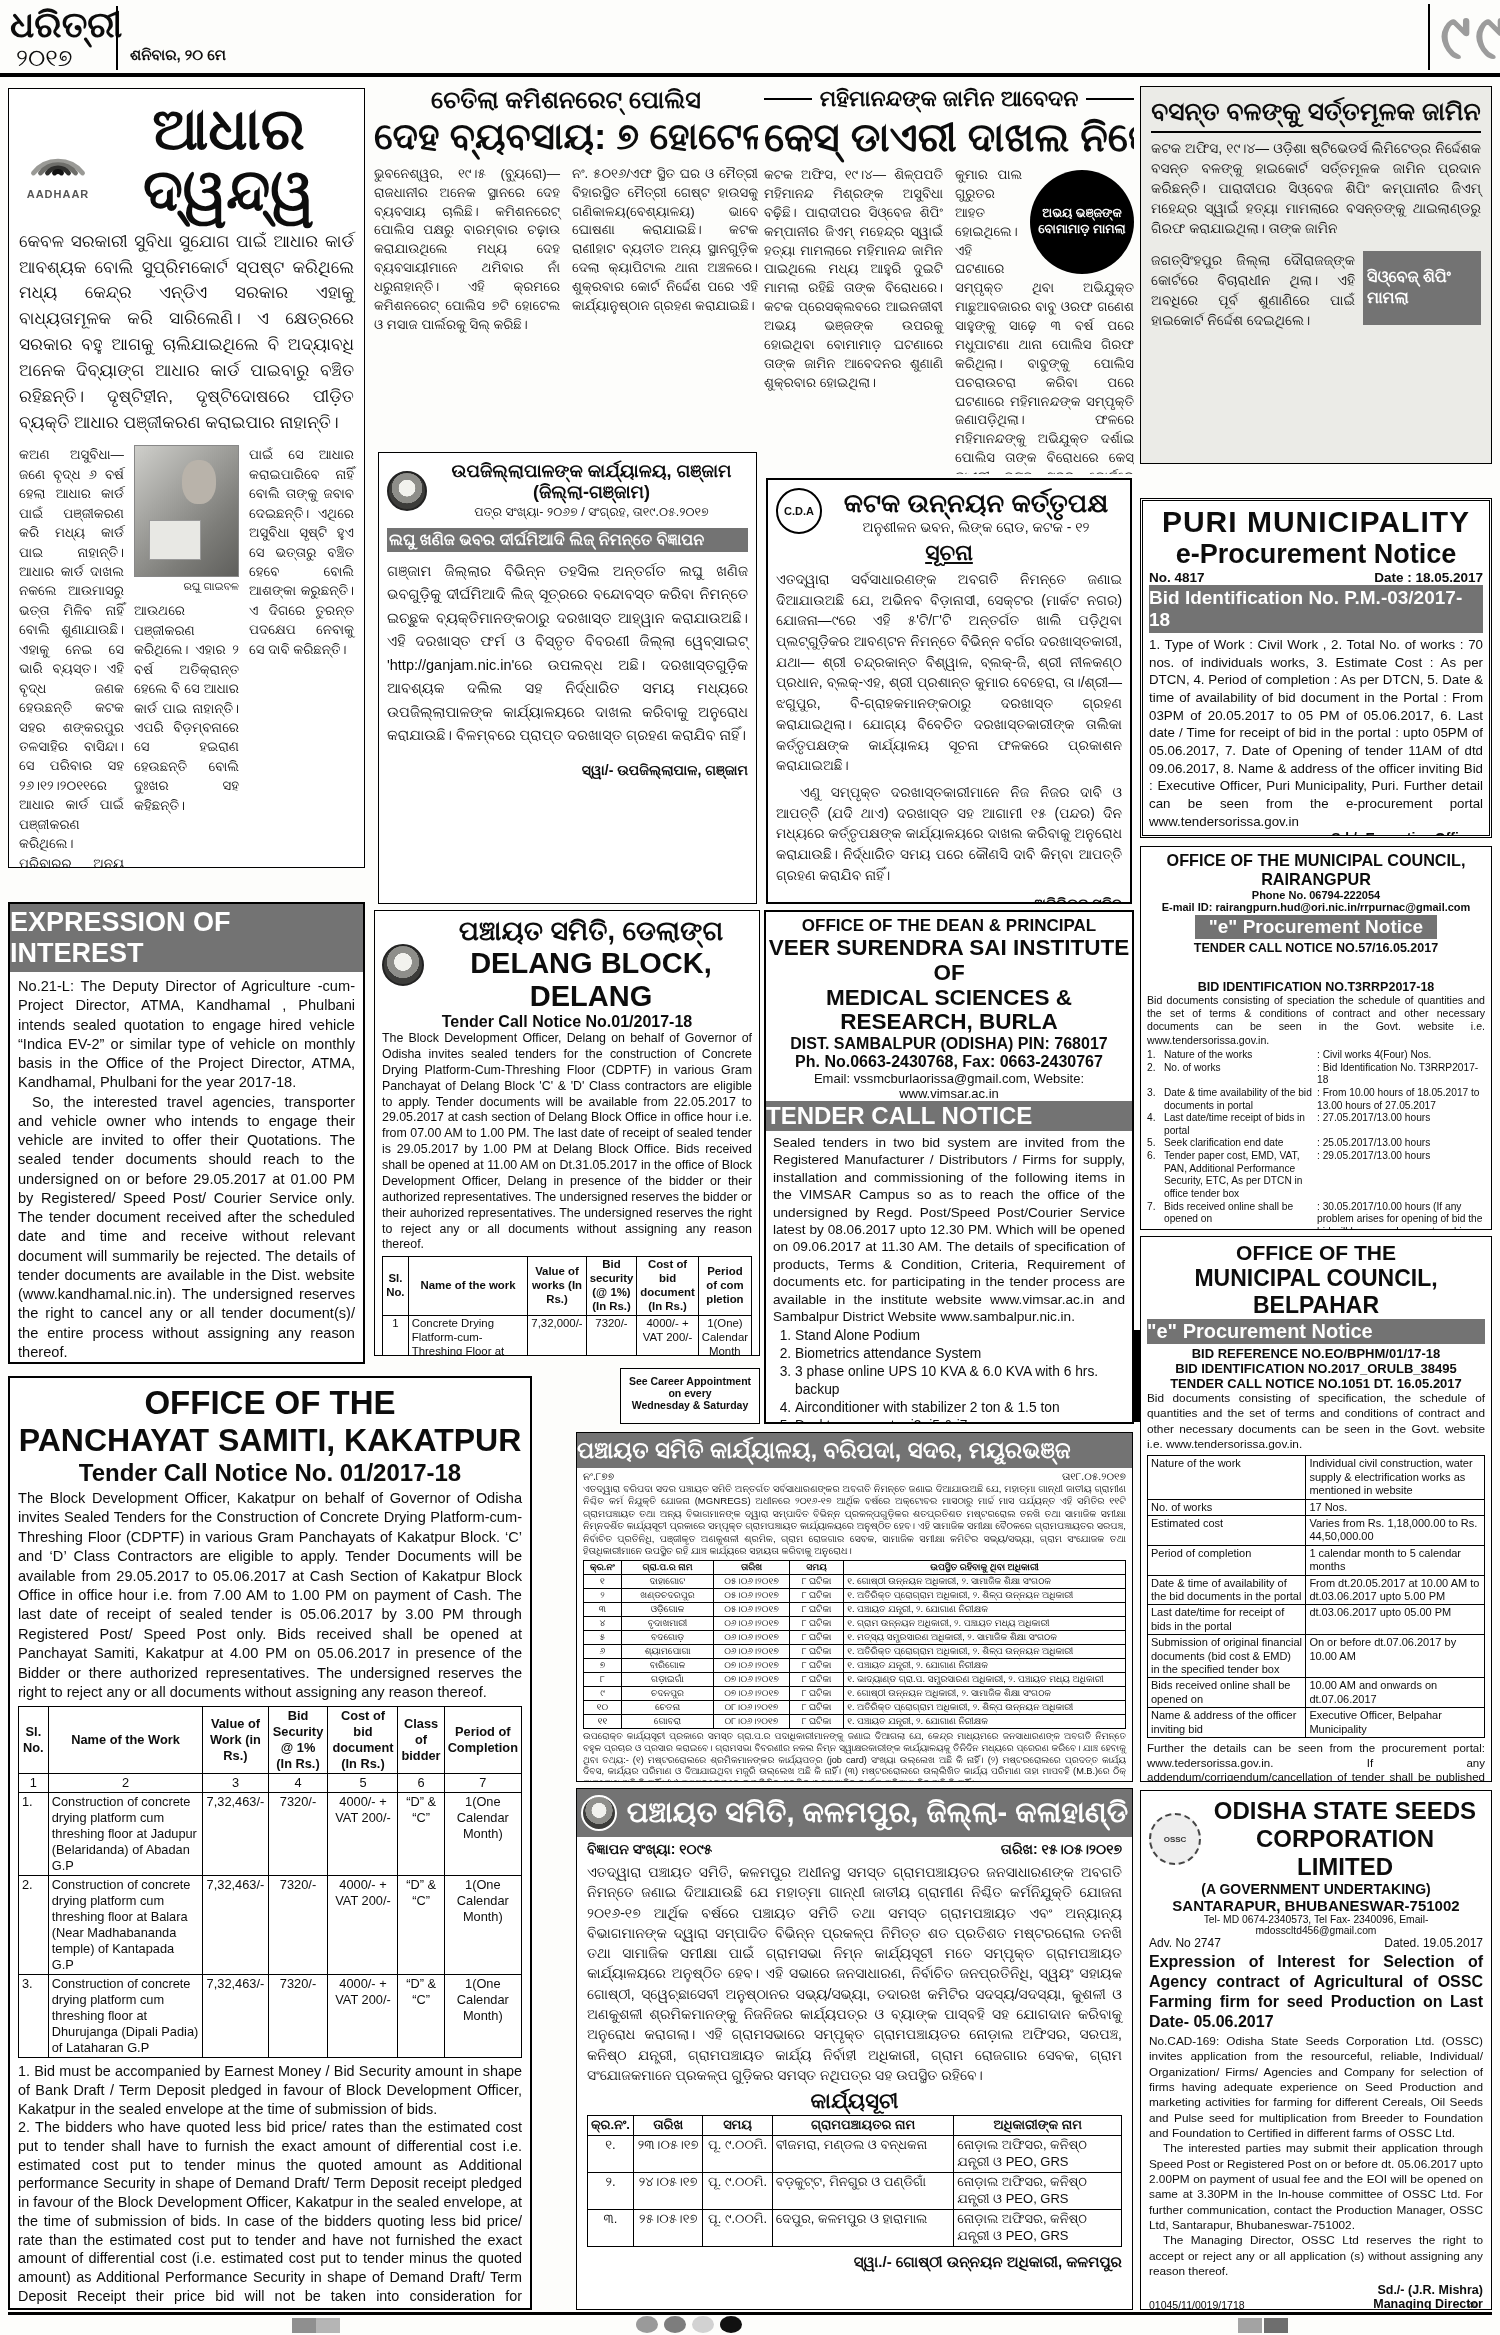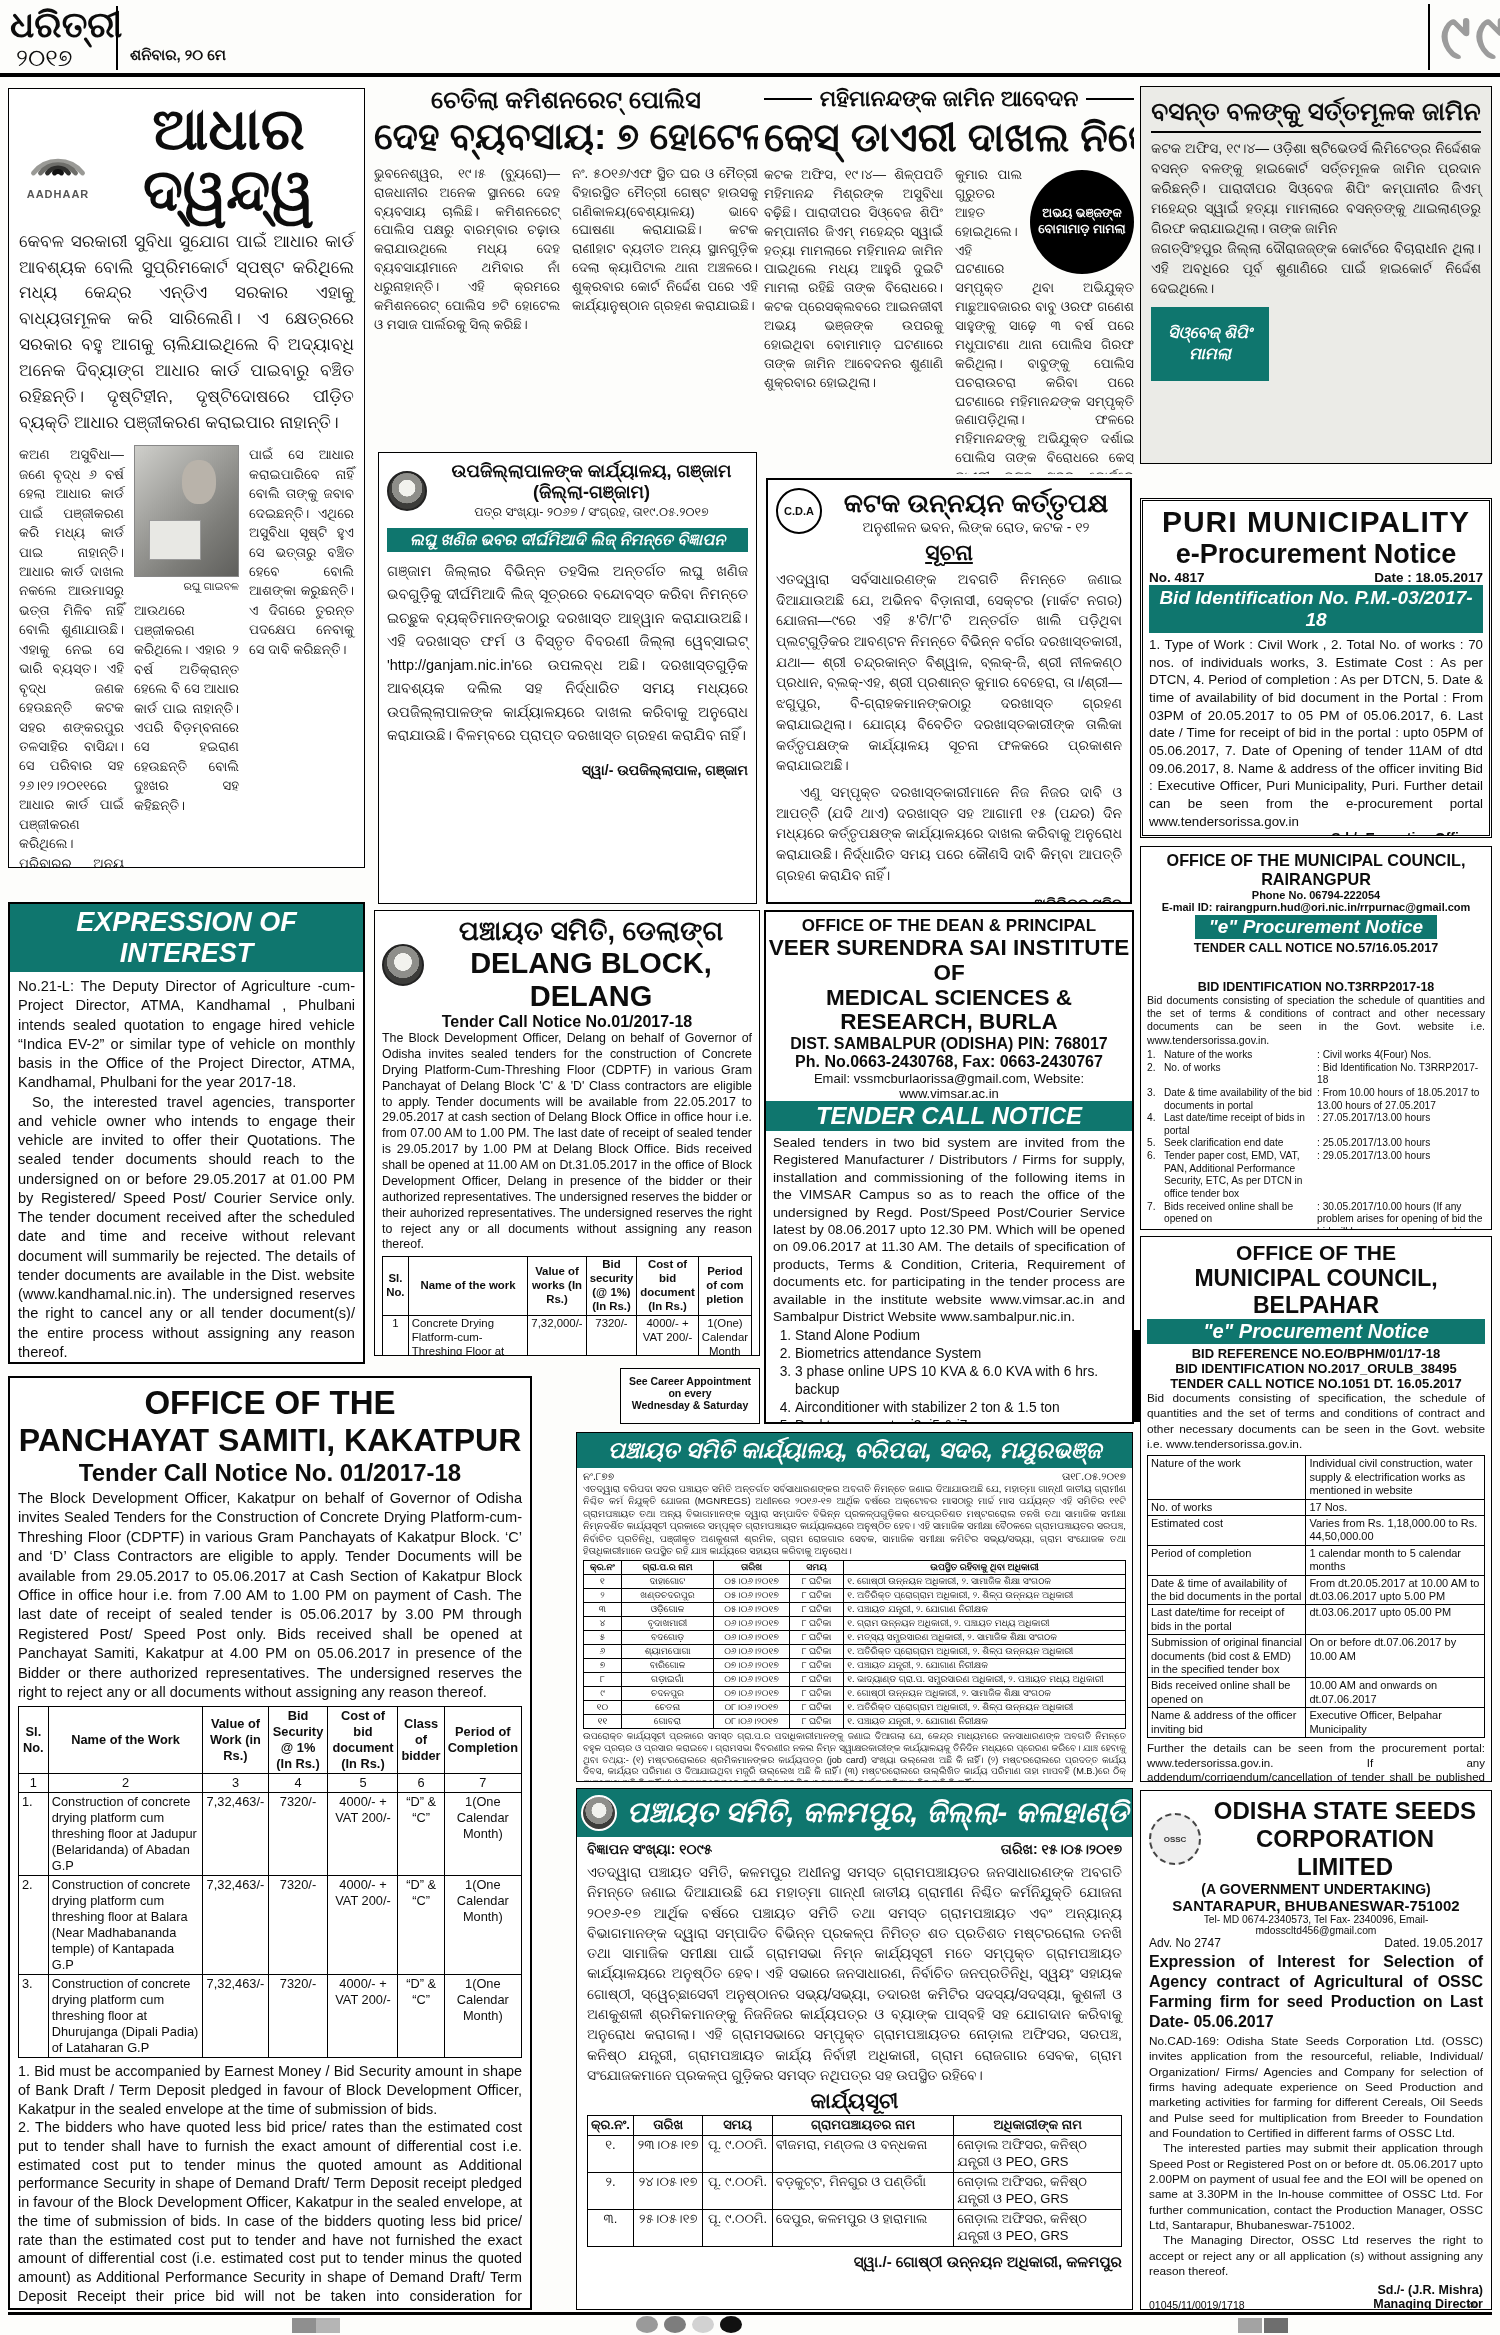--- a/index.html
+++ b/index.html
@@ -6,21 +6,21 @@
   html,body { background:#d8d8d4; }
   body { font-family:"Liberation Sans", sans-serif; color:#0d0d0d; }
   .page { position:relative; width:1500px; height:2335px; background:#fdfdfb; margin:0 auto; overflow:hidden; }
   .abs { position:absolute; }
   .box { position:absolute; border:1.5px solid #000; background:#fff; overflow:hidden; }
   .dbox { border:3px double #000; }
   .thickbox { border:2.5px solid #000; }
   .jt { text-align:justify; }
   .ctr { text-align:center; }
   .b { font-weight:bold; }
-  .blackbar { background:#0f766e; color:#fff; font-weight:bold; text-align:center;font-style:italic; }
+  .blackbar { background:#737373; color:#fff; font-weight:bold; text-align:left; }
   .sig { text-align:right; font-weight:bold; }
   
   .tbl { display:table; width:100%; border-collapse:collapse; border:1.5px solid #000; }
   .tr { display:table-row; }
   .th,.td { display:table-cell; border:1px solid #000; padding:1px 3px; vertical-align:top; }
   .th { text-align:center; vertical-align:middle; }
   
   .masthead-title { font-family:"Liberation Serif", serif; font-weight:bold; font-size:36px; }
   .pagenum { font-family:"Liberation Sans", sans-serif; font-weight:bold; font-size:62px; color:#9c9c9c; letter-spacing:4px; line-height:1; }
   .rule { background:#000; }
@@ -136,21 +136,21 @@
     </div>
     <div class="ctr b" style="font-size:22px;text-decoration:underline;margin:4px 0;">ସୂଚନା</div>
     <div class="jt" style="font-size:13.8px;line-height:1.5;">ଏତଦ୍ୱାରା ସର୍ବସାଧାରଣଙ୍କ ଅବଗତି ନିମନ୍ତେ ଜଣାଇ ଦିଆଯାଉଅଛି ଯେ, ଅଭିନବ ବିଡ଼ାନାସୀ, ସେକ୍ଟର (ମାର୍କଟ ନଗର) ଯୋଜନା—୯ରେ ଏହି ୫'ଟି/୮'ଟି ଅନ୍ତର୍ଗତ ଖାଲି ପଡ଼ିଥିବା ପ୍ଲଟ୍‌ଗୁଡ଼ିକର ଆବଣ୍ଟନ ନିମନ୍ତେ ବିଭିନ୍ନ ବର୍ଗର ଦରଖାସ୍ତକାରୀ, ଯଥା— ଶ୍ରୀ ଚନ୍ଦ୍ରକାନ୍ତ ବିଶ୍ୱାଳ, ବ୍ଲକ୍-ଜି, ଶ୍ରୀ ନୀଳକଣ୍ଠ ପ୍ରଧାନ, ବ୍ଲକ୍-ଏହ, ଶ୍ରୀ ପ୍ରଶାନ୍ତ କୁମାର ବେହେରା, ତା।/ଶ୍ରୀ— ଝଗୁପୁର, ବି-ଗ୍ରାହକମାନଙ୍କଠାରୁ ଦରଖାସ୍ତ ଗ୍ରହଣ କରାଯାଇଥିଲା। ଯୋଗ୍ୟ ବିବେଚିତ ଦରଖାସ୍ତକାରୀଙ୍କ ତାଲିକା କର୍ତ୍ତୃପକ୍ଷଙ୍କ କାର୍ଯ୍ୟାଳୟ ସୂଚନା ଫଳକରେ ପ୍ରକାଶନ କରାଯାଇଅଛି।</div>
     <div class="jt" style="font-size:13.8px;line-height:1.5;margin-top:6px;text-indent:24px;">ଏଣୁ ସମ୍ପୃକ୍ତ ଦରଖାସ୍ତକାରୀମାନେ ନିଜ ନିଜର ଦାବି ଓ ଆପତ୍ତି (ଯଦି ଥାଏ) ଦରଖାସ୍ତ ସହ ଆଗାମୀ ୧୫ (ପନ୍ଦର) ଦିନ ମଧ୍ୟରେ କର୍ତ୍ତୃପକ୍ଷଙ୍କ କାର୍ଯ୍ୟାଳୟରେ ଦାଖଲ କରିବାକୁ ଅନୁରୋଧ କରାଯାଉଛି। ନିର୍ଦ୍ଧାରିତ ସମୟ ପରେ କୌଣସି ଦାବି କିମ୍ବା ଆପତ୍ତି ଗ୍ରହଣ କରାଯିବ ନାହିଁ।</div>
     <div class="sig" style="font-size:14.5px;margin-top:10px;">ଅତିରିକ୍ତ ସଚିବ</div>
   </div>
 
   <div class="box" style="left:1140px;top:86px;width:352px;height:378px;padding:10px;background:#ebebe7;">
     <div class="ctr b" style="font-size:25px;border-bottom:2px solid #000;padding-bottom:4px;margin-bottom:6px;">ବସନ୍ତ ବଳଙ୍କୁ ସର୍ତ୍ତମୂଳକ ଜାମିନ</div>
     <div class="jt" style="font-size:13.8px;line-height:1.45;">କଟକ ଅଫିସ, ୧୯।୪— ଓଡ଼ିଶା ଷ୍ଟିଭେଡର୍ସ ଲିମିଟେଡ୍‌ର ନିର୍ଦ୍ଦେଶକ ବସନ୍ତ ବଳଙ୍କୁ ହାଇକୋର୍ଟ ସର୍ତ୍ତମୂଳକ ଜାମିନ ପ୍ରଦାନ କରିଛନ୍ତି। ପାରାଦୀପର ସିଓ୍ବେଜ ଶିପିଂ କମ୍ପାନୀର ଜିଏମ୍ ମହେନ୍ଦ୍ର ସ୍ୱାଇଁ ହତ୍ୟା ମାମଲାରେ ବସନ୍ତଙ୍କୁ ଥାଇଲାଣ୍ଡରୁ ଗିରଫ କରାଯାଇଥିଲା। ତାଙ୍କ ଜାମିନ</div>
-    <div style="display:flex;gap:8px;margin-top:0;flex-direction:column;">
+    <div style="display:flex;gap:8px;margin-top:12px;">
       <div class="jt" style="flex:1;font-size:13.8px;line-height:1.45;">ଜଗତ୍‌ସିଂହପୁର ଜିଲ୍ଲା ଦୌରାଜଜ୍‌ଙ୍କ କୋର୍ଟରେ ବିଚାରାଧୀନ ଥିଲା। ଏହି ଅବଧିରେ ପୂର୍ବ ଶୁଣାଣିରେ ପାଇଁ ହାଇକୋର୍ଟ ନିର୍ଦ୍ଦେଶ ଦେଇଥିଲେ।</div>
       <div class="blackbar" style="flex:none;width:118px;height:74px;display:flex;align-items:center;justify-content:center;font-size:16px;line-height:1.3;padding:4px;">ସିଓ୍ବେଜ୍ ଶିପିଂ ମାମଲା</div>
     </div>
   </div>
 
   <div class="box dbox" style="left:1140px;top:498px;width:352px;height:340px;padding:4px 6px;">
     <div class="ctr b" style="font-size:30px;letter-spacing:1px;">PURI MUNICIPALITY</div>
     <div class="ctr b" style="font-size:27px;">e-Procurement Notice</div>
     <div style="display:flex;justify-content:space-between;font-size:13.5px;font-weight:bold;">
       <span>No. 4817</span>

